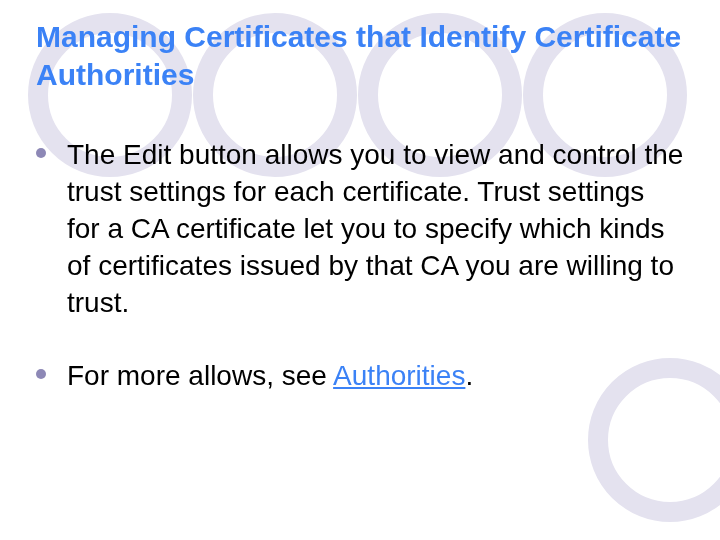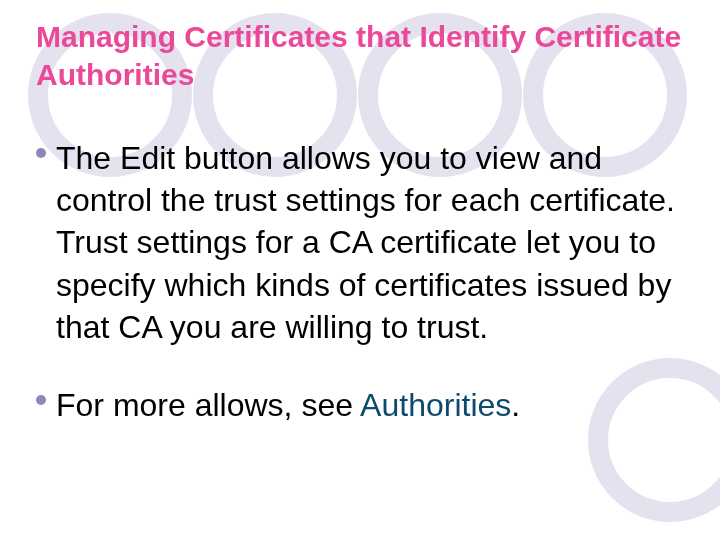--- a/index.html
+++ b/index.html
@@ -25,44 +25,46 @@
     position: relative;
     z-index: 1;
     padding: 18px 36px 0 36px;
     box-sizing: border-box;
     width: 720px;
   }
   .title {
     font-size: 30px;
     font-weight: bold;
     line-height: 1.25;
-    color: #ec4899;
+    color: #3b82f6;
     margin: 0 0 44px 0;
   }
   .bullet-item {
     display: flex;
     align-items: flex-start;
     margin-bottom: 36px;
   }
   .bullet-dot {
     flex: 0 0 auto;
     width: 10px;
     height: 10px;
     border-radius: 50%;
     background: #8d88b6;
     margin-top: 11px;
     margin-right: 10px;
   }
   .bullet-text {
-    font-size: 32px;
+    font-size: 28px;
     line-height: 1.32;
     color: #000000;
+    margin-left: 11px;
   }
   .link {
-    color: #0c4a6e;
+    text-decoration: underline;
+    color: #3b82f6;
     cursor: pointer;
   }
   .trail {
     color: #000000;
   }
 </style>
 </head>
 <body>
 
 <svg class="bg-circles" viewBox="0 0 720 540">

